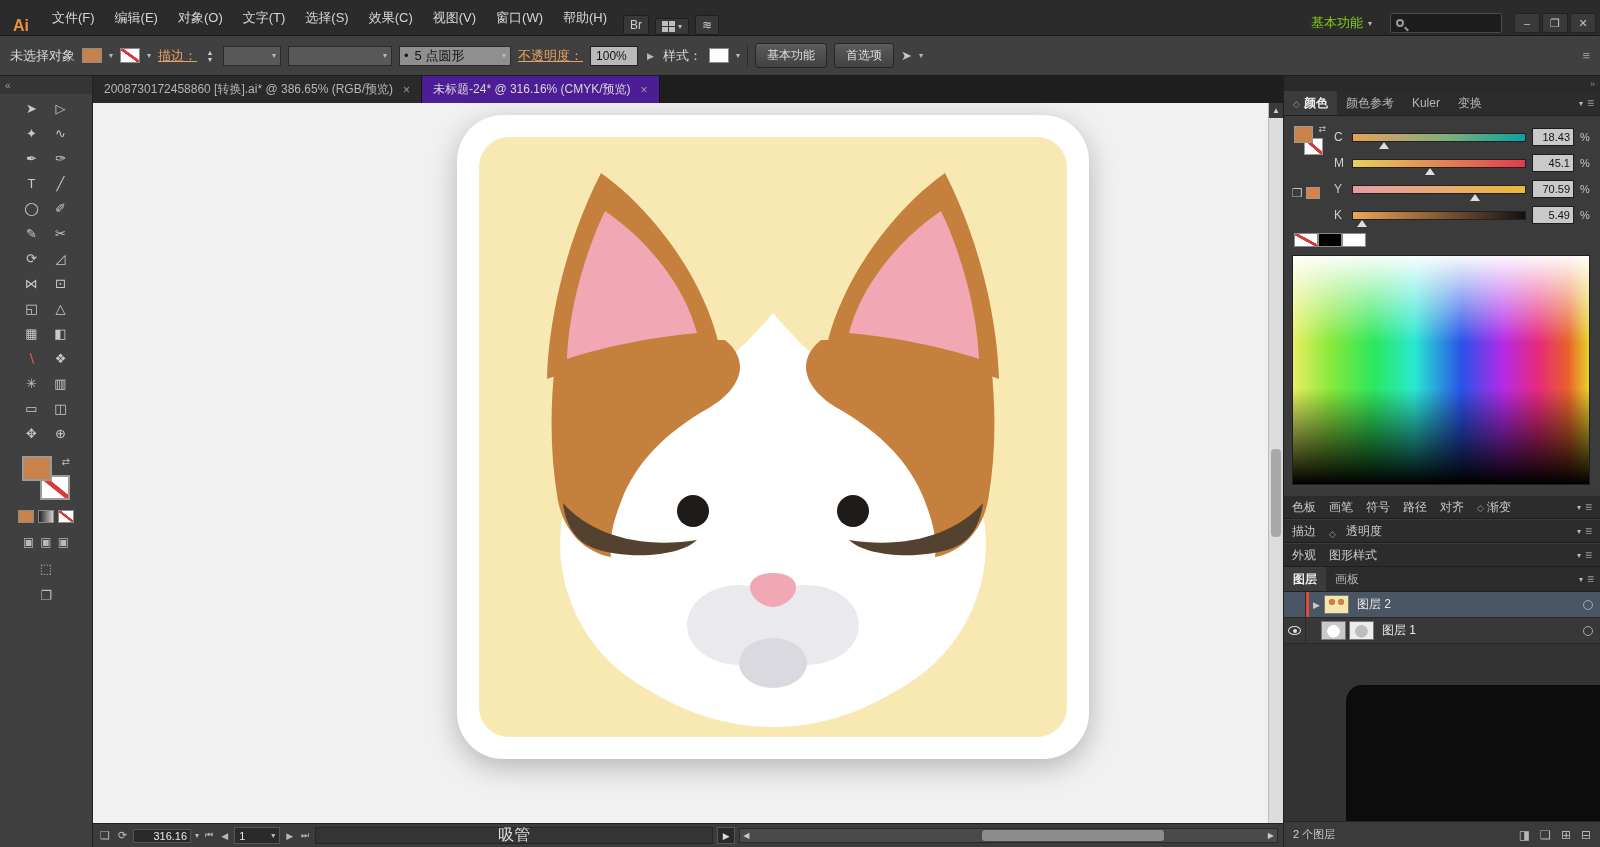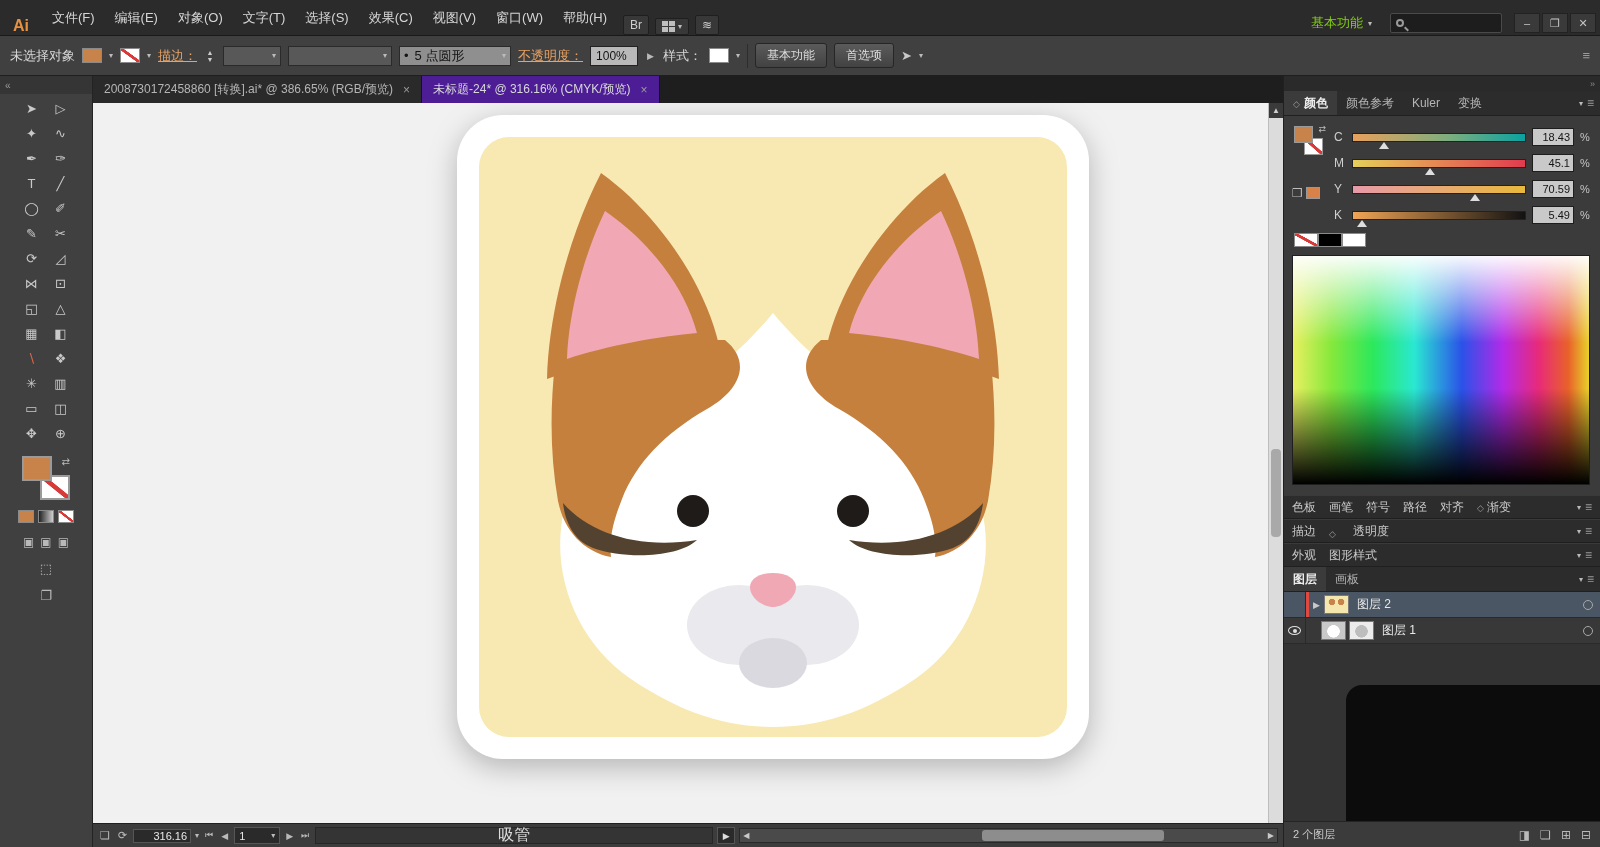--- a/index.html
+++ b/index.html
@@ -435,21 +435,21 @@
           <span class="diamond"></span>
           <span>渐变</span>
         </span>
       <div class="ptab-menu">
           <span class="dd"></span>
           <span>≡</span>
         </div>
     </div>
     <div class="dockrow">
       <span>描边</span>
-      <span style="display:flex;align-items:flex-end;gap:17px">
+      <span style="display:flex;align-items:flex-end;gap:10px">
           <span class="diamond"></span>
           <span>透明度</span>
         </span>
       <div class="ptab-menu">
           <span class="dd"></span>
           <span>≡</span>
         </div>
     </div>
     <div class="dockrow">
       <span>外观</span>

